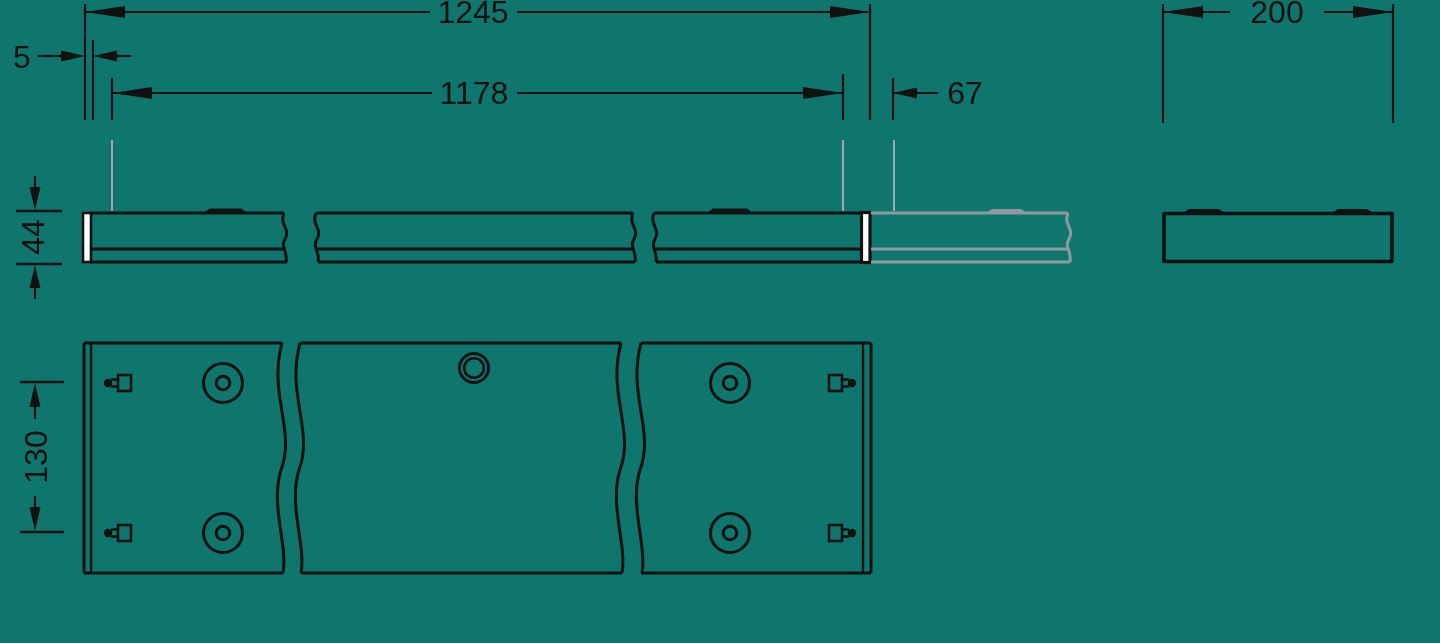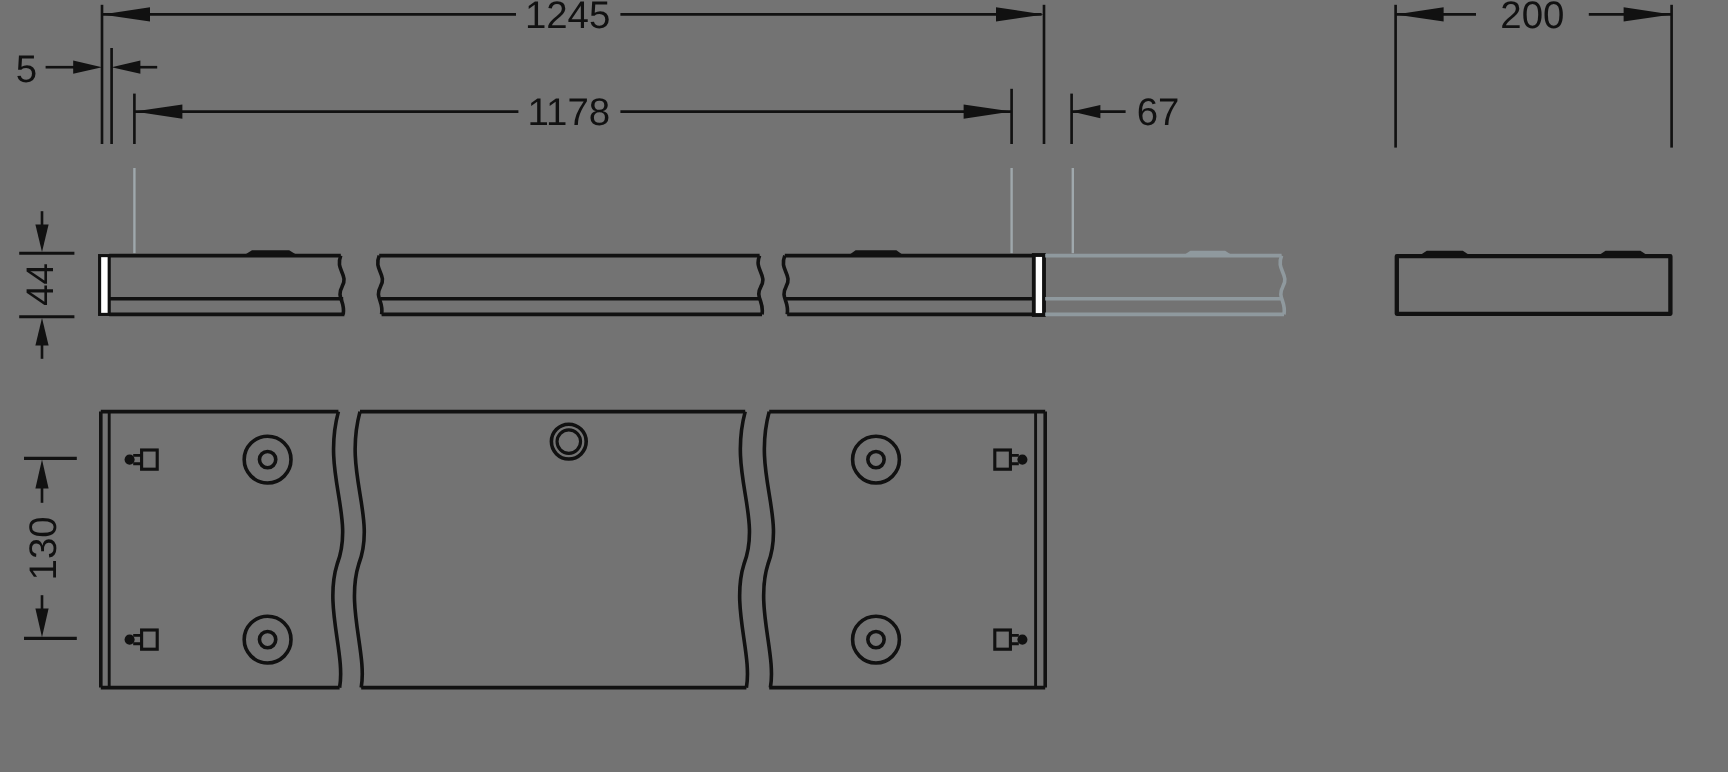--- a/index.html
+++ b/index.html
@@ -1,19 +1,19 @@
 <!DOCTYPE html>
 <html><head>
 <meta charset="utf-8">
 <style>
   html, body { margin: 0; padding: 0; background: #ffffff; }
   .stage {
     position: relative;
     width: 1440px; height: 643px;
-    background: #737373;
+    background: #0f766e;
     overflow: hidden;
     font-family: "Liberation Sans", sans-serif;
   }
   svg { display: block; }
   .dim   { stroke: #111111; stroke-width: 2.2; fill: none; }
   .tick  { stroke: #111111; stroke-width: 2.6; fill: none; }
   .arr   { fill: #111111; stroke: none; }
   .ln    { stroke: #111111; stroke-width: 3; fill: none; stroke-linejoin: round; }
   .lnthin{ stroke: #111111; stroke-width: 2.4; fill: none; }
   .capr  { stroke: #111111; stroke-width: 2.6; fill: #ffffff; }

